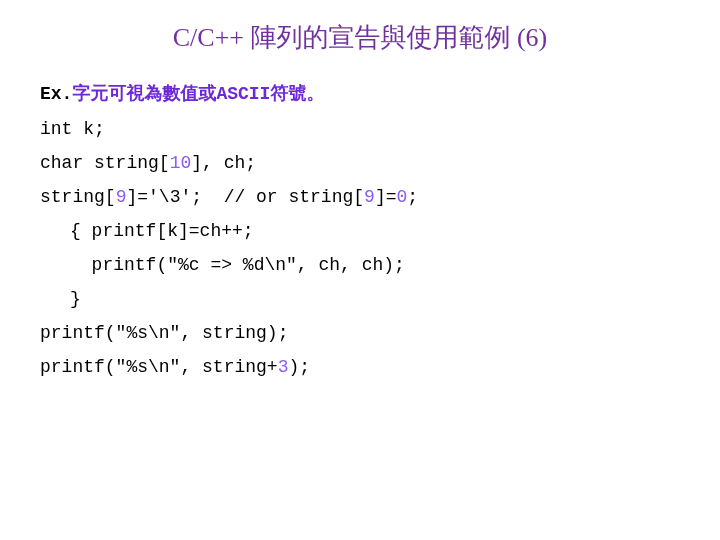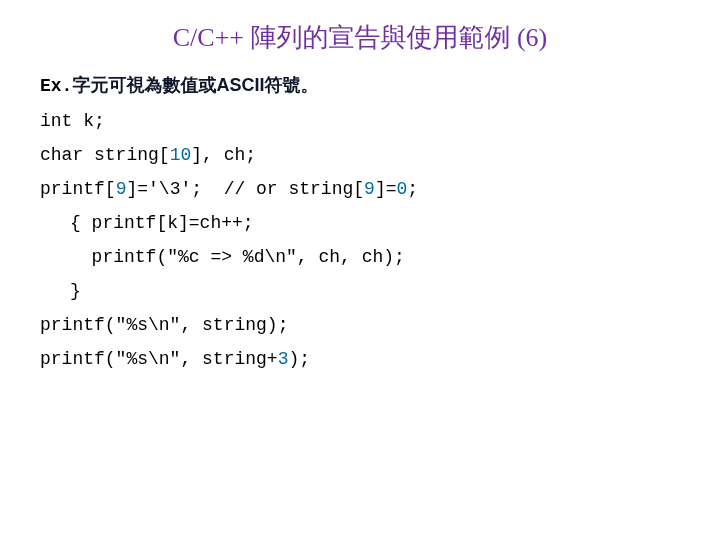--- a/index.html
+++ b/index.html
@@ -13,64 +13,64 @@
   }
   .slide {
     padding: 20px 40px 20px 40px;
     box-sizing: border-box;
   }
   .title {
     text-align: center;
     font-size: 26px;
     color: #7030a0;
     font-family: "Times New Roman", "PMingLiU", serif;
-    margin-bottom: 18px;
+    margin-bottom: 26px;
   }
   .subtitle {
     font-family: "Courier New", monospace;
     font-weight: bold;
     font-size: 18px;
     color: #000;
     margin-bottom: 14px;
   }
   .subtitle .cjk {
-    font-family: Liberation Sans, sans-serif;
-    color: #0f172a;
+    font-family: Liberation Mono, monospace;
+    color: #6d28d9;
     font-weight: bold;
   }
   .code-line {
     font-family: "Courier New", monospace;
     font-weight: normal;
     font-size: 18px;
     color: #000;
     margin-bottom: 14px;
     white-space: pre;
   }
   .code-line .num {
-    color: #0369a1;
+    color: #8b5cf6;
   }
   .indent1 { padding-left: 30px; }
 </style>
 </head>
 <body>
 
 <div class="slide">
 
   <div class="title">C/C++ 陣列的宣告與使用範例 (6)</div>
 
   <div class="subtitle">
     <span>Ex.</span><span class="cjk">字元可視為數值或ASCII符號。</span>
   </div>
 
   <div class="code-line">int k;</div>
 
   <div class="code-line"><span>char string[</span><span class="num">10</span><span>], ch;</span></div>
 
 
-  <div class="code-line"><span>printf[</span><span class="num">9</span><span>]='\3';  // or string[</span><span class="num">9</span><span>]=</span><span class="num">0</span><span>;</span></div>
+  <div class="code-line"><span>string[</span><span class="num">9</span><span>]='\3';  // or string[</span><span class="num">9</span><span>]=</span><span class="num">0</span><span>;</span></div>
 
 
   <div class="code-line indent1">{ printf[k]=ch++;</div>
 
   <div class="code-line indent1">  printf("%c =&gt; %d\n", ch, ch);</div>
 
   <div class="code-line indent1">}</div>
 
   <div class="code-line">printf("%s\n", string);</div>
 

